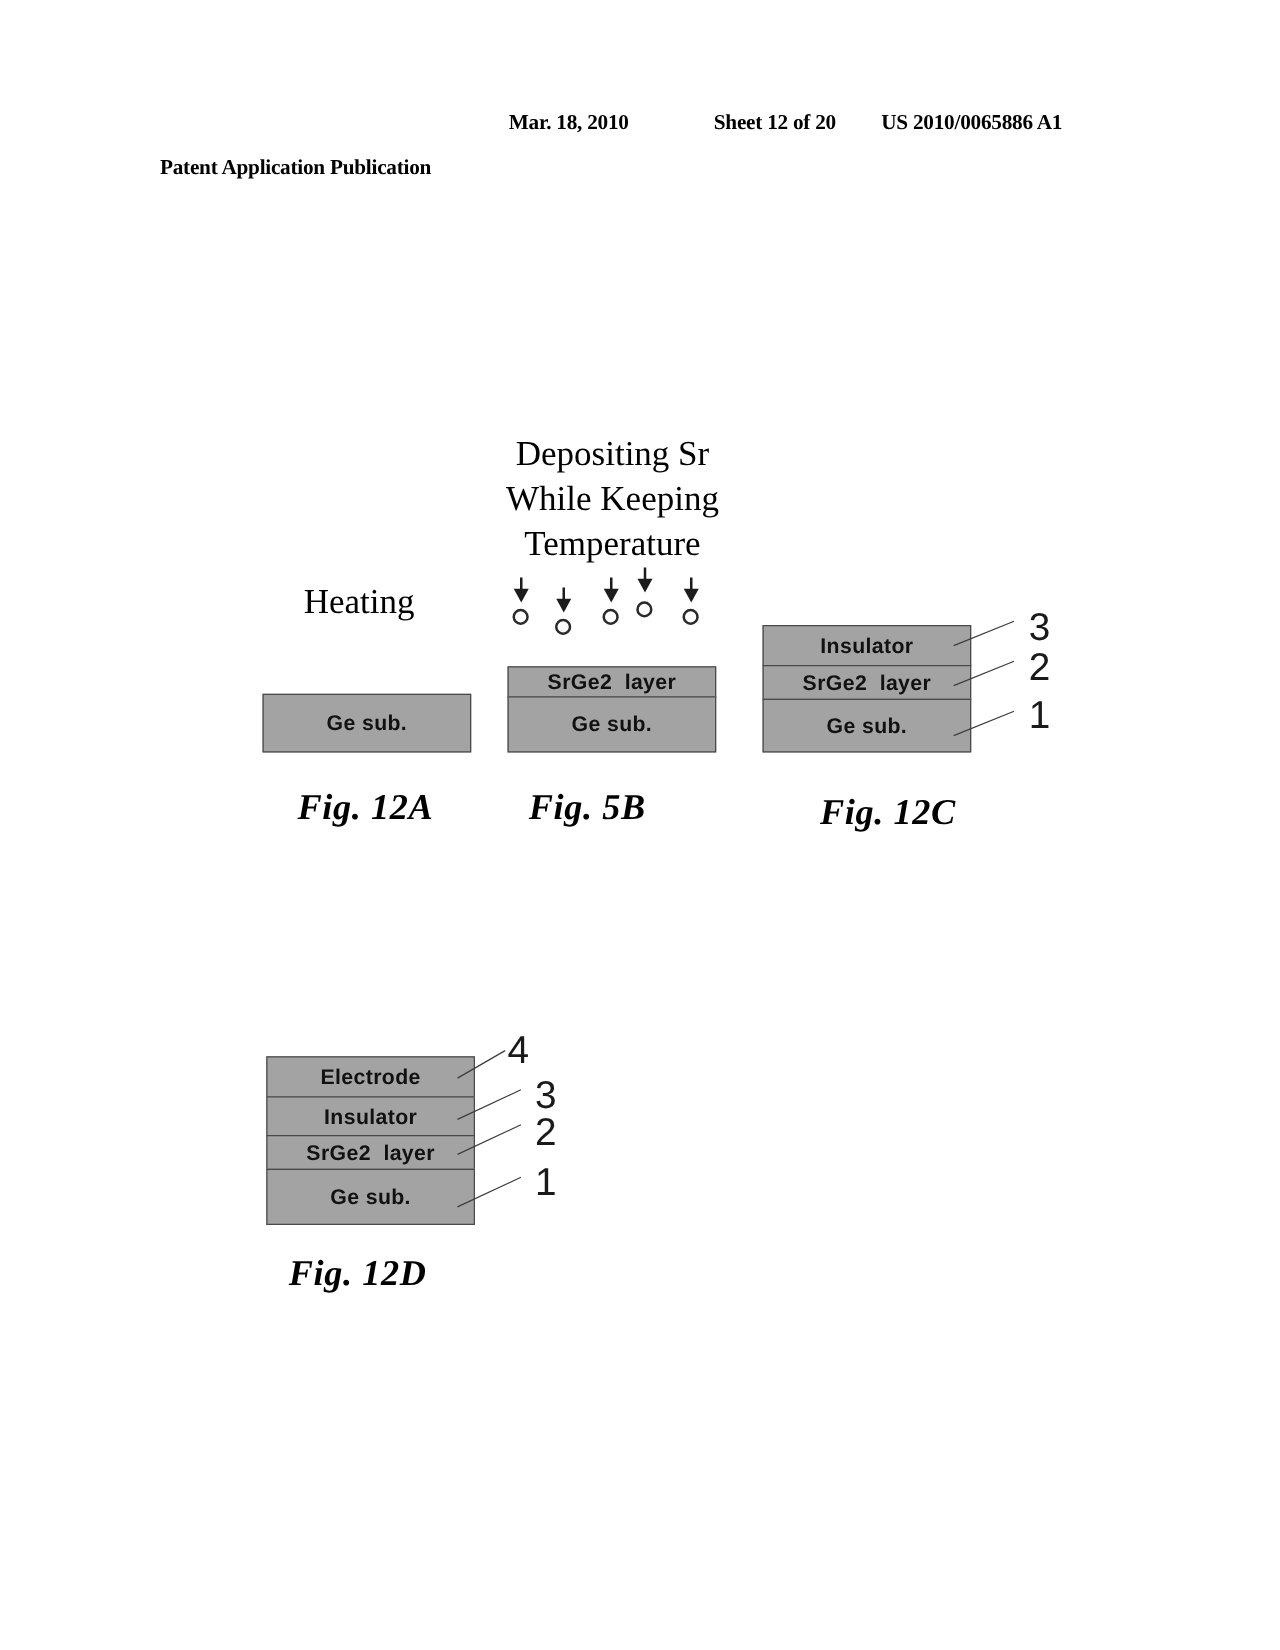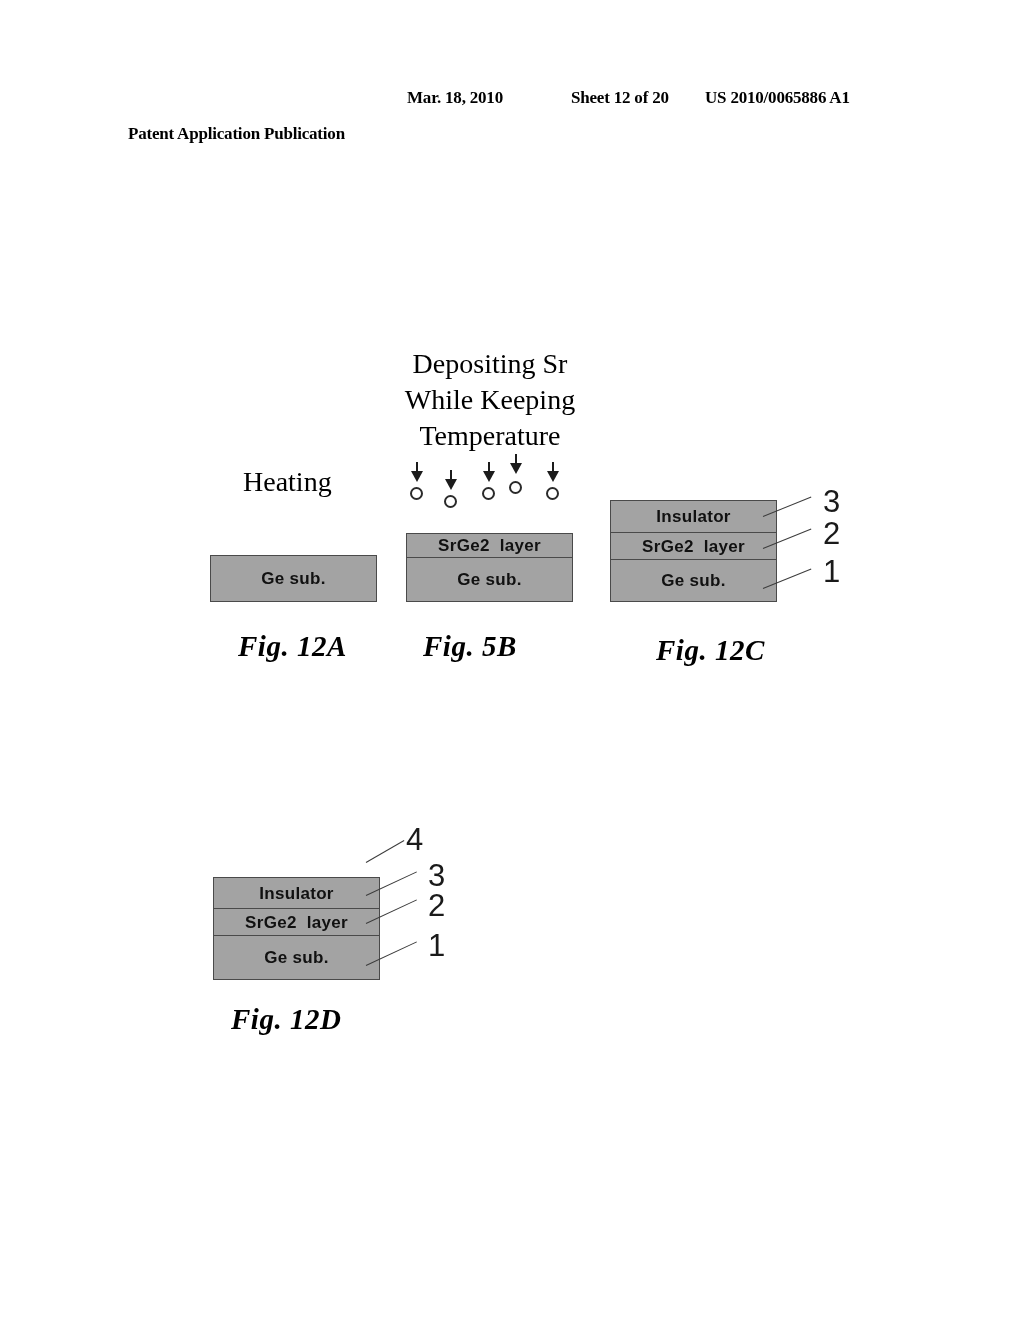--- a/index.html
+++ b/index.html
@@ -203,20 +203,23 @@
 
 <div class="leader" style="left:763px; top:548px; width:52px; transform:rotate(-22deg);"></div>
 <div class="ref-num" style="left:823px; top:518px;">2</div>
 
 <div class="leader" style="left:763px; top:588px; width:52px; transform:rotate(-22deg);"></div>
 <div class="ref-num" style="left:823px; top:556px;">1</div>
 
 <div class="fig-label" style="left:628px; top:634px;margin-left:28px;">Fig. 12C</div>
 
 <div class="stack" style="left:213px; top:845px; width:167px; height:135px;">
+  <div class="layer" style="left:0; top:0; width:167px; height:33px;">
+    <span class="layer-text">Electrode</span>
+  </div>
   <div class="layer" style="left:0; top:32px; width:167px; height:32px;">
     <span class="layer-text">Insulator</span>
   </div>
   <div class="layer" style="left:0; top:63px; width:167px; height:28px;">
     <span class="layer-text">SrGe2  layer</span>
   </div>
   <div class="layer" style="left:0; top:90px; width:167px; height:45px;">
     <span class="layer-text">Ge sub.</span>
   </div>
 </div>

